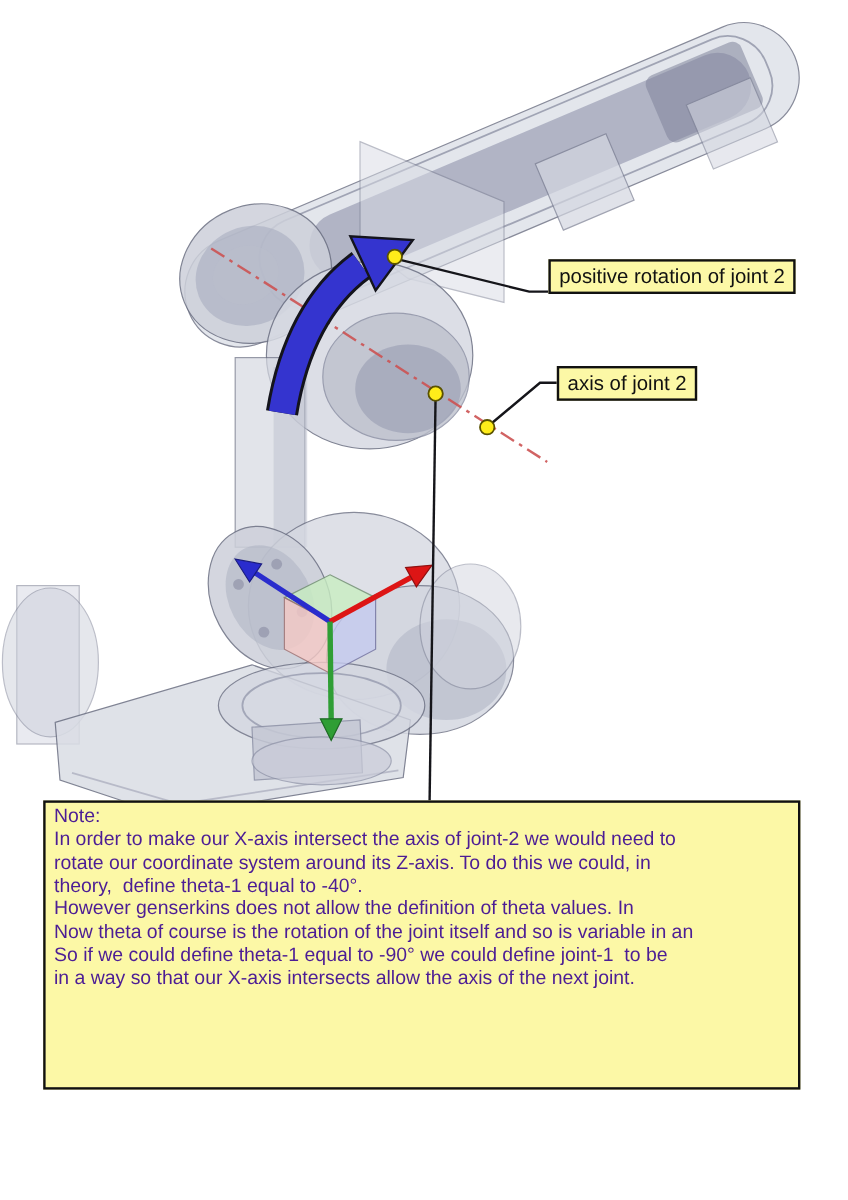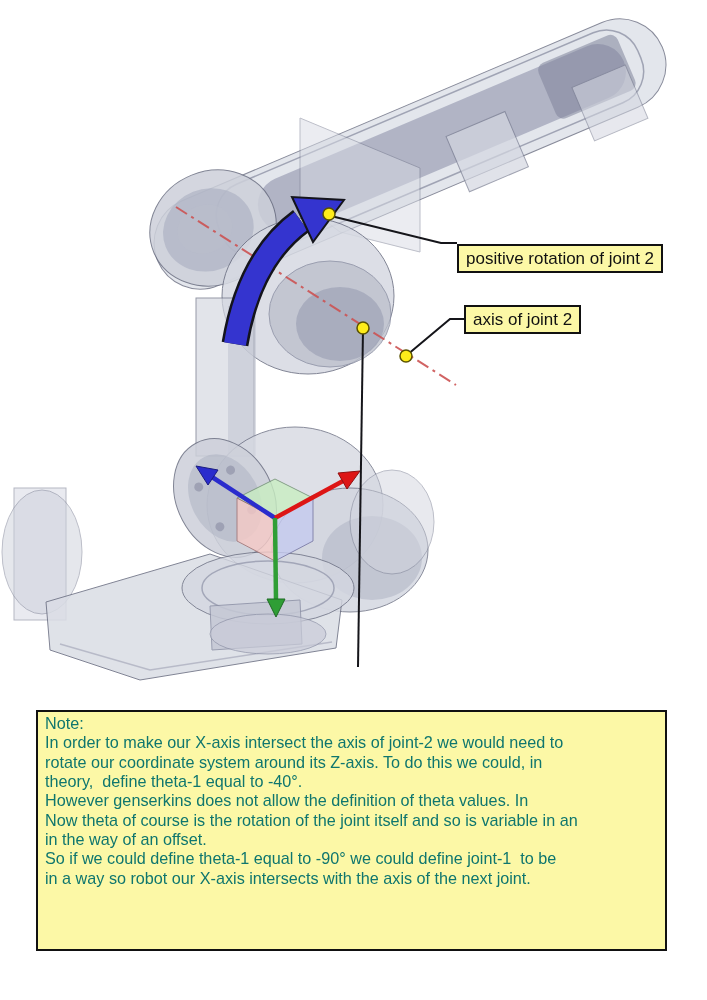--- a/index.html
+++ b/index.html
@@ -9,32 +9,31 @@
   .callout{
     position:absolute;
     background:#fcf8a6;
     border:2px solid #111111;
     color:#111111;
     font-size:17px;
     line-height:1.25;
     padding:2px 7px;
     white-space:nowrap;
   }
-  .callout-rotation{left:457px;top:244px;}
+  .callout-rotation{left:457px;top:216px;}
   .callout-axis{left:464px;top:305px;}
   .note-box{
     position:absolute;
     left:36px;top:667px;
     width:631px;height:241px;
     box-sizing:border-box;
     background:#fcf8a6;
     border:2px solid #111111;
-    color:#0f766e;
+    color:#4c1d95;
     padding:2px 7px;
-    margin-top:43px;
   }
   .note-line{
     font-size:16.2px;
     line-height:19.35px;
     white-space:pre;
     overflow:hidden;
   }
 </style>
 </head>
 <body>
@@ -137,18 +136,17 @@
     <span>axis of joint 2</span>
   </div>
 
   <div class="note-box">
     <div class="note-line">Note:</div>
     <div class="note-line">In order to make our X-axis intersect the axis of joint-2 we would need to</div>
     <div class="note-line">rotate our coordinate system around its Z-axis. To do this we could, in</div>
     <div class="note-line">theory,  define theta-1 equal to -40°.</div>
     <div class="note-line">However genserkins does not allow the definition of theta values. In</div>
     <div class="note-line">Now theta of course is the rotation of the joint itself and so is variable in an</div>
-    <div class="note-line">in the way of an offset.</div>
     <div class="note-line">So if we could define theta-1 equal to -90° we could define joint-1  to be</div>
-    <div class="note-line">in a way so robot our X-axis intersects with the axis of the next joint.</div>
+    <div class="note-line">in a way so that our X-axis intersects allow the axis of the next joint.</div>
   </div>
 
 </div>
 
 </body></html>

